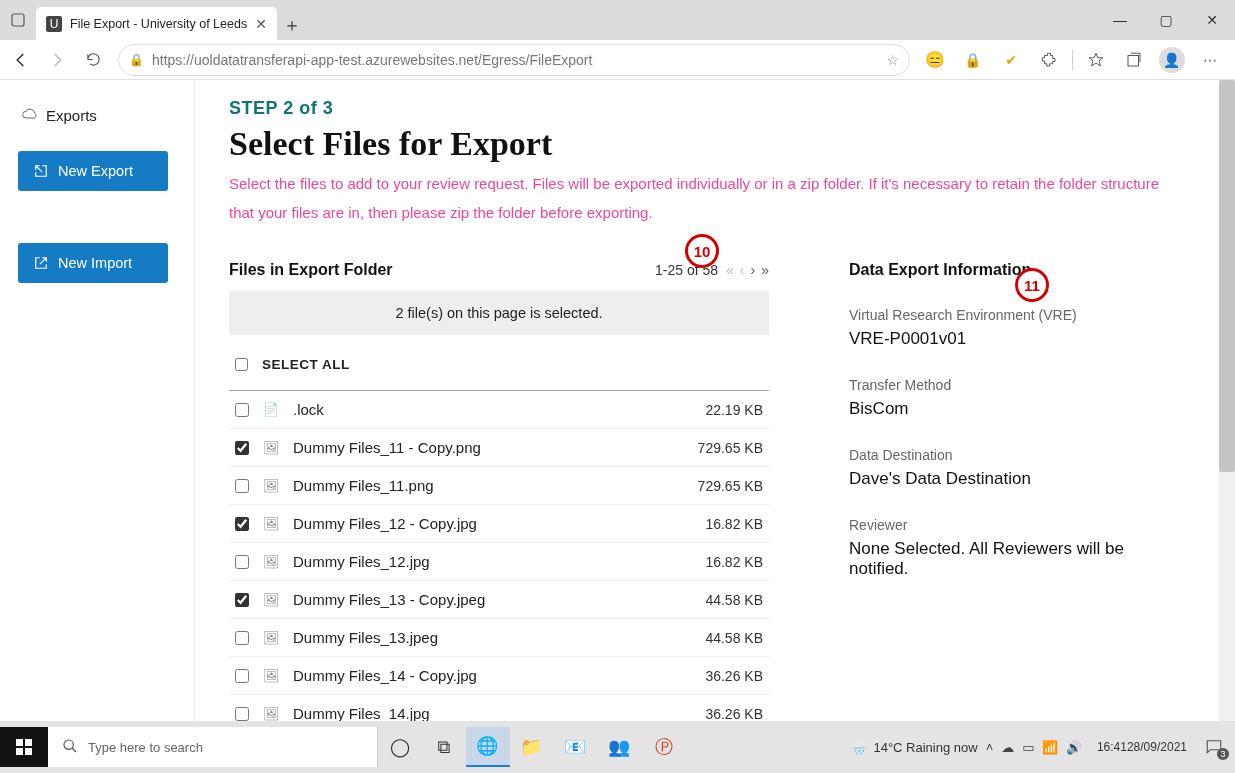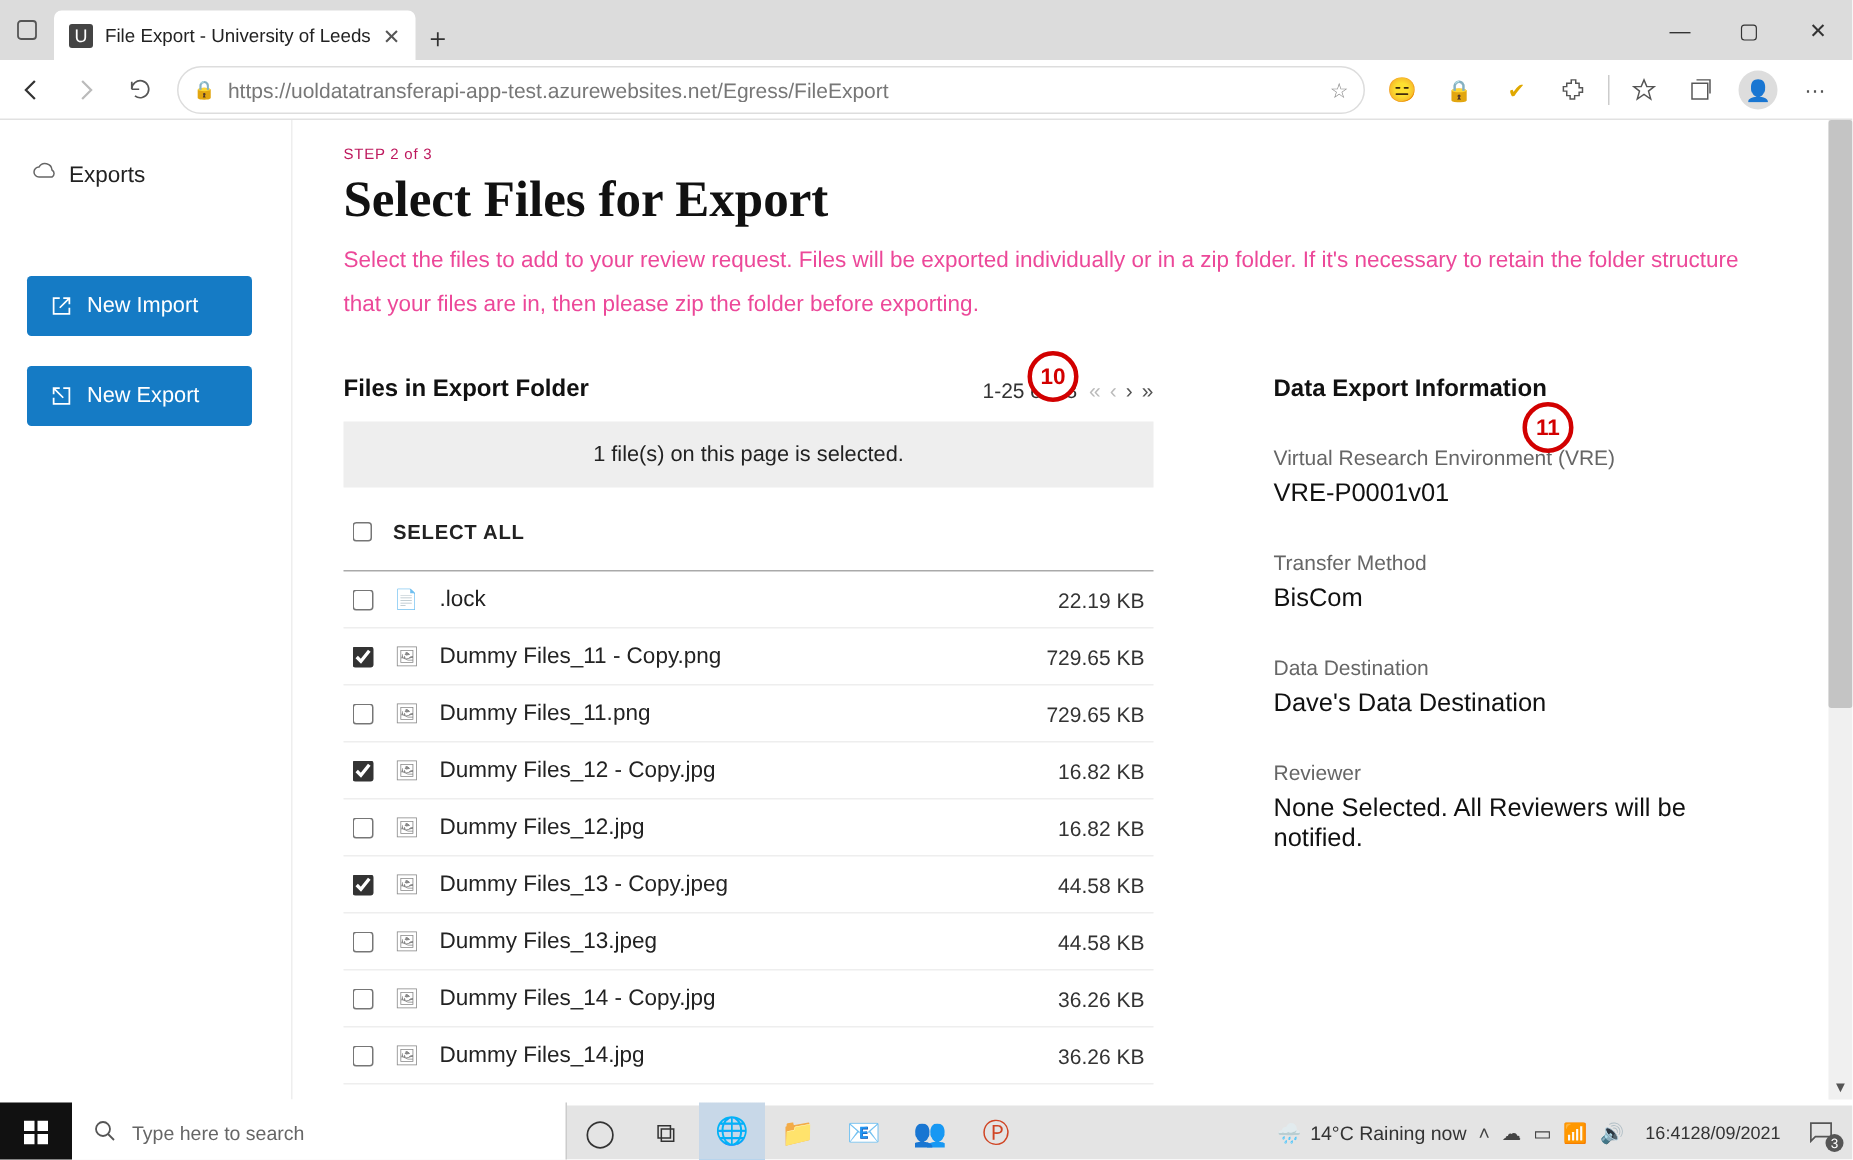--- a/index.html
+++ b/index.html
@@ -29,21 +29,21 @@
   .emoji-badge { font-size:16px;}
 
   
   .viewport { position:absolute; top:80px; left:0; right:16px; bottom:40px; display:flex; overflow:hidden;}
   .sidebar { width:195px; padding:20px 18px; border-right:1px solid #eee; display:flex;flex-direction:column;gap:12px;}
   .sidebar-link { display:flex; align-items:center; gap:8px; color:#222; font-size:15px; padding:6px 4px;}
   .sidebar-btn { background:#157bc5;color:#fff;border:none;border-radius:3px;padding:12px 16px;font-size:14.5px;display:flex;align-items:center;gap:10px;cursor:pointer;width:150px;margin-top:8px;}
   .sidebar-btn svg{fill:#fff;}
 
   .main { flex:1; padding: 18px 40px 0 34px; overflow:hidden; position:relative;}
-  .step-label { font-size:10px; letter-spacing:0.5px; color:#be185d; font-weight:400;}
+  .step-label { font-size:18px; letter-spacing:0.5px; color:#0f766e; font-weight:700;}
   .page-title { font-family: Georgia, "Times New Roman", serif; font-size:34px; font-weight:700; margin-top:6px; color:#111;}
   .page-desc { margin-top:7px; font-size:15px; color:#ec4899; line-height:1.9;}
   .content-grid { display:flex; margin-top:34px; gap:80px;}
   .files-col { width:540px;}
   .files-header { display:flex; align-items:center; justify-content:space-between;}
   .files-title { font-weight:700; font-size:16px;color:#111;}
   .pager { display:flex;align-items:flex-end;gap:8px;font-size:14px;color:#333;}
   .pager-arrows { display:flex;gap:6px;color:#555;font-size:14px;}
   .pager-arrows span {cursor:pointer;}
   .pager-arrows .disabled{color:#bbb;}
@@ -65,21 +65,21 @@
   
   .anno{ position:absolute;width:34px;height:34px;border:3px solid #d20000;border-radius:50%;display:flex;align-items:center;justify-content:center;font-weight:700;color:#d20000;background:#fff;z-index:50;font-size:15px;}
 
   
   .vscroll{position:absolute;top:80px;right:0;bottom:40px;width:16px;background:#f0f0f0;}
   .vscroll-thumb{position:absolute;top:0;height:60%;width:100%;background:#c4c4c4;border-radius:2px;}
   .vscroll-arrow{position:absolute;width:100%;height:16px;display:flex;align-items:center;justify-content:center;font-size:10px;color:#555;}
   .vscroll-arrow.up{top:0;} .vscroll-arrow.down{bottom:0;}
 
   
-  .taskbar{position:absolute;bottom:0;left:0;right:0;height:36px;background:#e4e4e4;display:flex;align-items:center;font-size:13px;color:#333;}
+  .taskbar{position:absolute;bottom:0;left:0;right:0;height:52px;background:#e4e4e4;display:flex;align-items:center;font-size:13px;color:#333;}
   .start-btn{width:48px;height:40px;background:#111;color:#fff;display:flex;align-items:center;justify-content:center;font-size:16px;}
   .search-box{display:flex;align-items:center;gap:10px;background:#fff;height:40px;padding:0 14px;width:330px;border-right:1px solid #ccc;color:#666;}
   .task-icons{display:flex;align-items:center;height:40px;}
   .task-icons div{width:44px;height:40px;display:flex;align-items:center;justify-content:center;font-size:18px;}
   .tray{margin-left:auto;display:flex;align-items:center;gap:8px;padding-right:8px;}
   .tray .weather{display:flex;align-items:center;gap:6px;font-size:13px;}
   .tray .time-block{display:flex;align-items:flex-end;font-size:12px;line-height:1.2;margin:0 6px;}
   .tray-icons{display:flex;gap:8px;font-size:13px;color:#444;align-items:center;}
   
   input[type=checkbox]{accent-color:#333;cursor:pointer;}
@@ -166,31 +166,31 @@
 <div class="viewport">
   <div class="sidebar">
     <div class="sidebar-link">
       <span>
         <svg width="16" height="16" viewBox="0 0 24 24">
             <path d="M6 18a5 5 0 010-10 7 7 0 0113 3 4 4 0 010 7H6z" fill="none" stroke="#666" stroke-width="1.5"></path>
           </svg>
       </span>
       <span>Exports</span>
     </div>
+    <button class="sidebar-btn">
+      <svg width="14" height="14" viewBox="0 0 24 24">
+          <path d="M10 3H3v7M3 3l11 11M3 14v7h18V3h-7" fill="none" stroke="#fff" stroke-width="2"></path>
+        </svg>
+      <span>New Export</span>
+    </button>
     <button class="sidebar-btn" style="margin-top:40px">
       <svg width="14" height="14" viewBox="0 0 24 24">
           <path d="M14 3h7v7M21 3L10 14M21 14v7H3V3h7" fill="none" stroke="#fff" stroke-width="2"></path>
         </svg>
       <span>New Import</span>
-    </button>
-    <button class="sidebar-btn">
-      <svg width="14" height="14" viewBox="0 0 24 24">
-          <path d="M10 3H3v7M3 3l11 11M3 14v7h18V3h-7" fill="none" stroke="#fff" stroke-width="2"></path>
-        </svg>
-      <span>New Export</span>
     </button>
   </div>
 
   <div class="main">
     <div class="step-label">STEP 2 of 3</div>
     <div class="page-title">Select Files for Export</div>
     <div class="page-desc">Select the files to add to your review request. Files will be exported individually or in a zip folder. If it's necessary to retain the folder structure that your files are in, then please zip the folder before exporting.</div>
 
     <div class="content-grid">
 
@@ -200,21 +200,21 @@
           <div class="pager">
             <span>1-25 of 58</span>
             <div class="pager-arrows">
               <span class="disabled">«</span>
               <span class="disabled">‹</span>
               <span>›</span>
               <span>»</span>
             </div>
           </div>
         </div>
-        <div class="banner">1 file(s) on this page is selected.</div>
+        <div class="banner">2 file(s) on this page is selected.</div>
 
         <div class="select-all">
           <input type="checkbox" style="">
           <span class="select-all-label">SELECT ALL</span>
         </div>
 
         <div id="file-list">
             <div class="file-row">
               <input type="checkbox" style="">
               <span class="file-icon">📄</span>

